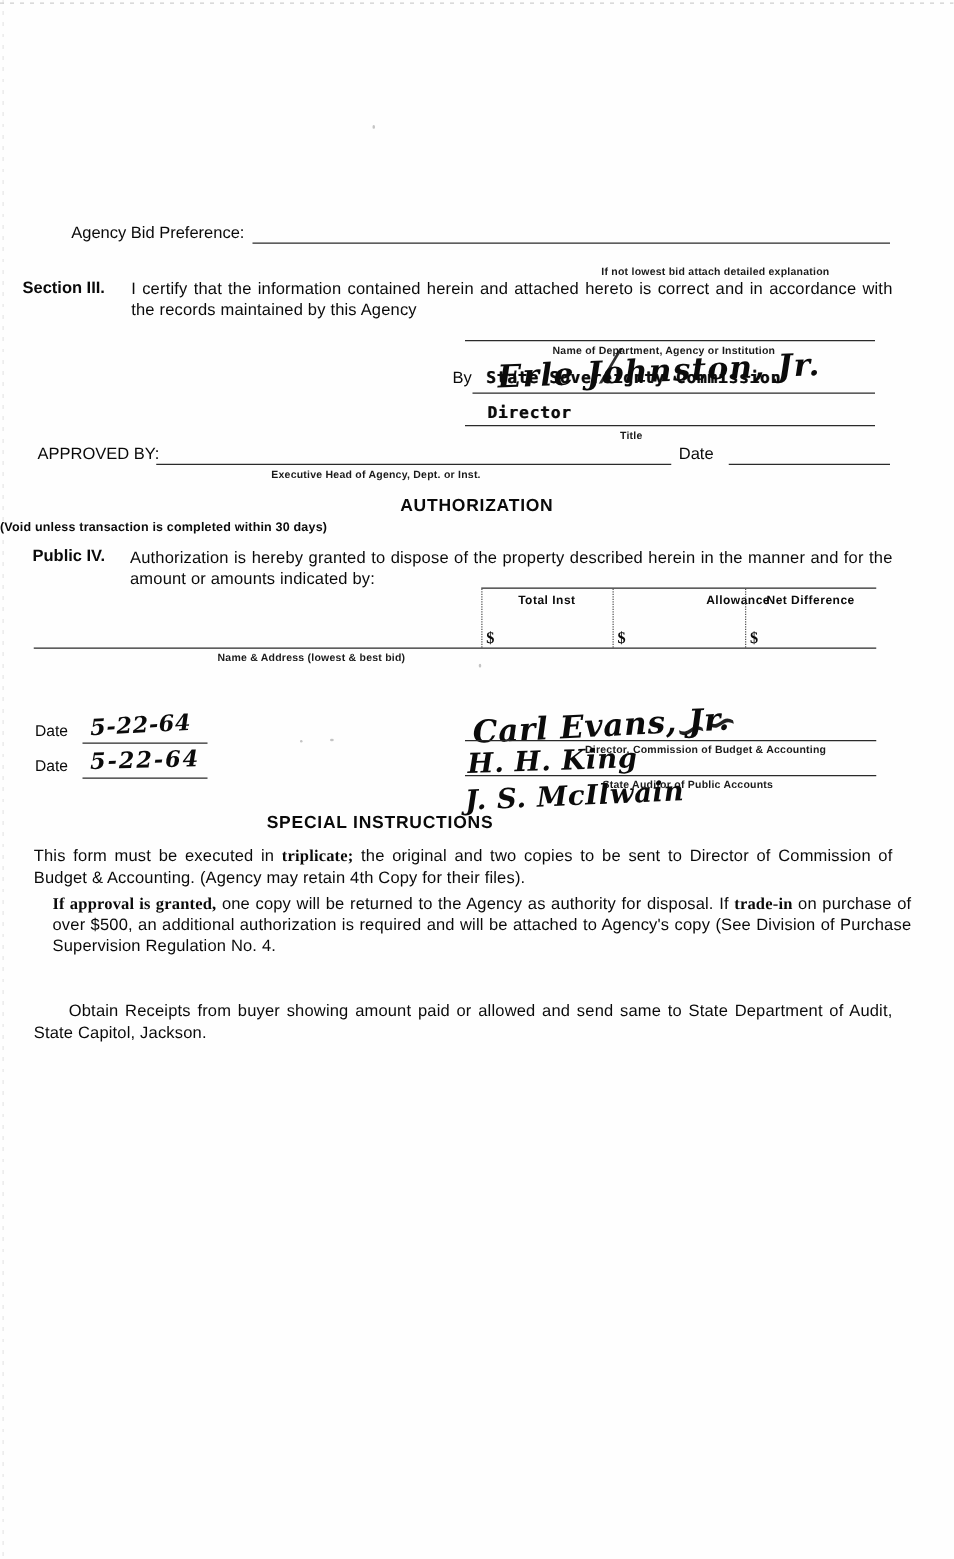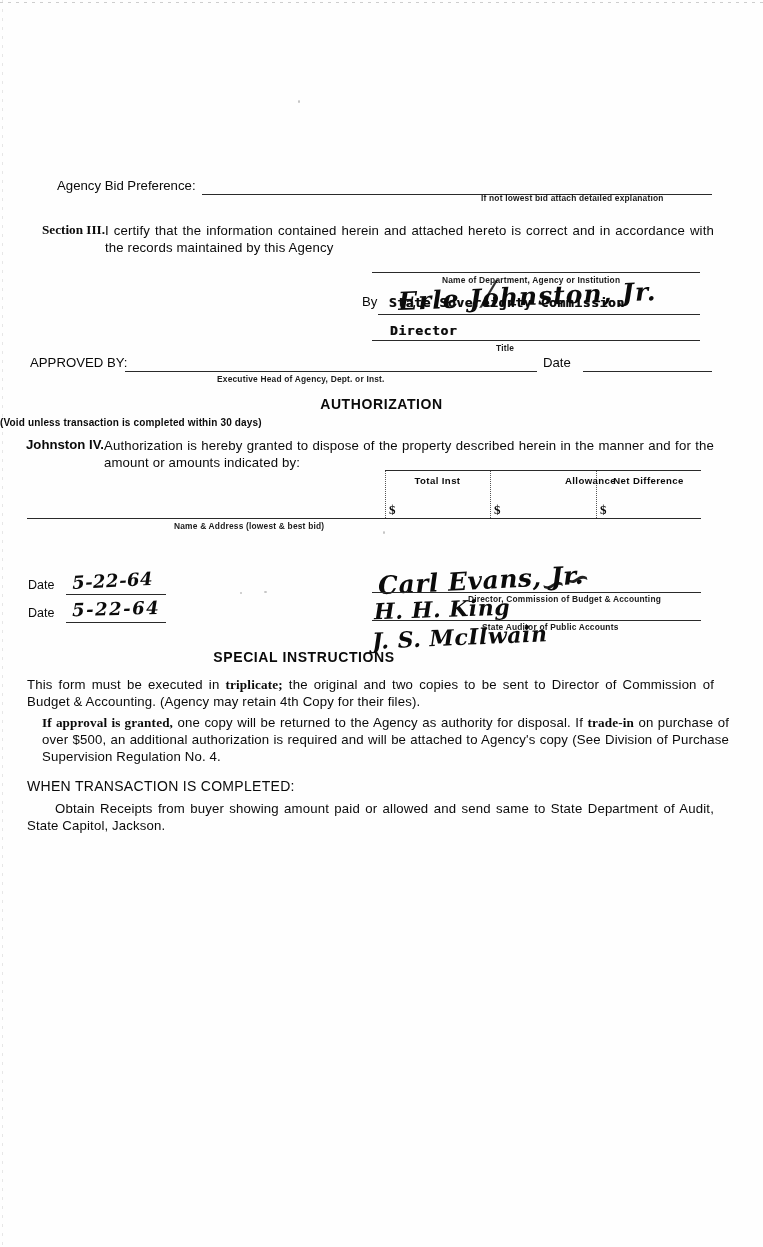--- a/index.html
+++ b/index.html
@@ -154,23 +154,23 @@
 
   <div class="page-edge-top"></div>
   <div class="page-edge-left"></div>
 
   <div class="smudge" style="left:298px; top:100px; width:2px; height:3px;"></div>
 
 
   <div class="abs plain-label" style="left:57px; top:178px;">Agency Bid Preference:</div>
   <div class="abs hand" style="left:210px; top:176px; font-size:17px;"></div>
   <div class="abs rule" style="left:202px; top:194px; width:510px;"></div>
-  <div class="abs caption" style="left:481px; top:193px;">If not lowest bid attach detailed explanation</div>
-
-  <div class="abs sec-label" style="left:42px; top:222px;font-family:Liberation Serif, serif;">Section III.</div>
+  <div class="abs caption" style="left:481px; top:212px;">If not lowest bid attach detailed explanation</div>
+
+  <div class="abs sec-label" style="left:18px; top:222px;">Section III.</div>
   <div class="abs body-text" style="left:105px; top:222px; width:609px;">I certify that the information contained herein and attached hereto is correct and in accordance with the records maintained by this Agency</div>
 
   <div class="abs typed" style="left:389px; top:255px;margin-top:40px;">State Sovereignty Commission</div>
   <div class="abs rule" style="left:372px; top:272px; width:328px;"></div>
   <div class="abs caption thin" style="left:442px; top:275px; font-weight:bold;">Name of Department, Agency or Institution</div>
 
   <div class="abs plain-label" style="left:362px; top:294px;">By</div>
   <div class="abs hand sig-erle" style="left:398px; top:282px;">Erle Johnston, Jr.</div>
   <div class="flourish" style="left:486px; top:274px; font-size:34px; transform:rotate(-8deg); opacity:.85;">⁄</div>
   <div class="abs rule" style="left:378px; top:314px; width:322px;"></div>
@@ -183,21 +183,21 @@
   <div class="abs hand" style="left:140px; top:353px; font-size:17px;"></div>
   <div class="abs rule" style="left:125px; top:371px; width:412px;"></div>
   <div class="abs caption" style="left:177px; top:374px;padding-left:40px;">Executive Head of Agency, Dept. or Inst.</div>
   <div class="abs plain-label" style="left:543px; top:355px;">Date</div>
   <div class="abs hand" style="left:592px; top:353px; font-size:17px;"></div>
   <div class="abs rule" style="left:583px; top:371px; width:129px;"></div>
 
   <div class="abs heading" style="left:0px; top:396px; width:763px;">AUTHORIZATION</div>
   <div class="abs subheading" style="left:0px; top:417px; width:763px;">(Void unless transaction is completed within 30 days)</div>
 
-  <div class="abs sec-label" style="left:26px; top:437px;">Johnston IV.</div>
+  <div class="abs sec-label" style="left:26px; top:437px;">Public IV.</div>
   <div class="abs body-text" style="left:104px; top:437px; width:610px;">Authorization is hereby granted to dispose of the property described herein in the manner and for the amount or amounts indicated by:</div>
 
   <div class="auth-table" style="left:385px; top:470px; width:316px; height:48px;">
     <div class="auth-col" style="left:0px;"></div>
     <div class="auth-col" style="left:105px;"></div>
     <div class="auth-col" style="left:211px;"></div>
   </div>
   <div class="auth-col-head" style="left:385px; top:475px; width:105px;">Total Inst</div>
   <div class="auth-col-head" style="left:510px; top:475px; width:106px;text-align:right;">Allowance</div>
   <div class="auth-col-head" style="left:596px; top:475px; width:105px;">Net Difference</div>
@@ -236,16 +236,15 @@
   <div class="abs caption" style="left:482px; top:622px;">State Auditor of Public Accounts</div>
 
   <div class="abs hand sig-third" style="left:372px; top:624px;">J. S. McIlwain</div>
 
   <div class="abs heading" style="left:0px; top:649px; width:608px;">SPECIAL INSTRUCTIONS</div>
 
   <div class="abs body-text" style="left:27px; top:676px; width:687px;"><span>This form must be executed in </span><b>triplicate;</b><span> the original and two copies to be sent to Director of Commission of Budget &amp; Accounting.  (Agency may retain 4th Copy for their files).</span></div>
 
   <div class="abs body-text" style="left:42px; top:714px; width:687px;"><b>If approval is granted,</b><span> one copy will be returned to the Agency as authority for disposal.  If </span><b>trade-in</b><span> on purchase of over $500, an additional authorization is required and will be attached to Agency's copy (See Division of Purchase Supervision Regulation No. 4.</span></div>
 
-  <div class="abs plain-label" style="left:27px; top:778px; font-size:14px; letter-spacing:.3px;">WHEN TRANSACTION IS COMPLETED:</div>
   <div class="abs body-text" style="left:27px; top:800px; width:687px; text-indent:28px;">Obtain Receipts from buyer showing amount paid or allowed and send same to State Department of Audit, State Capitol, Jackson.</div>
 
 </div>
 
 </body></html>

